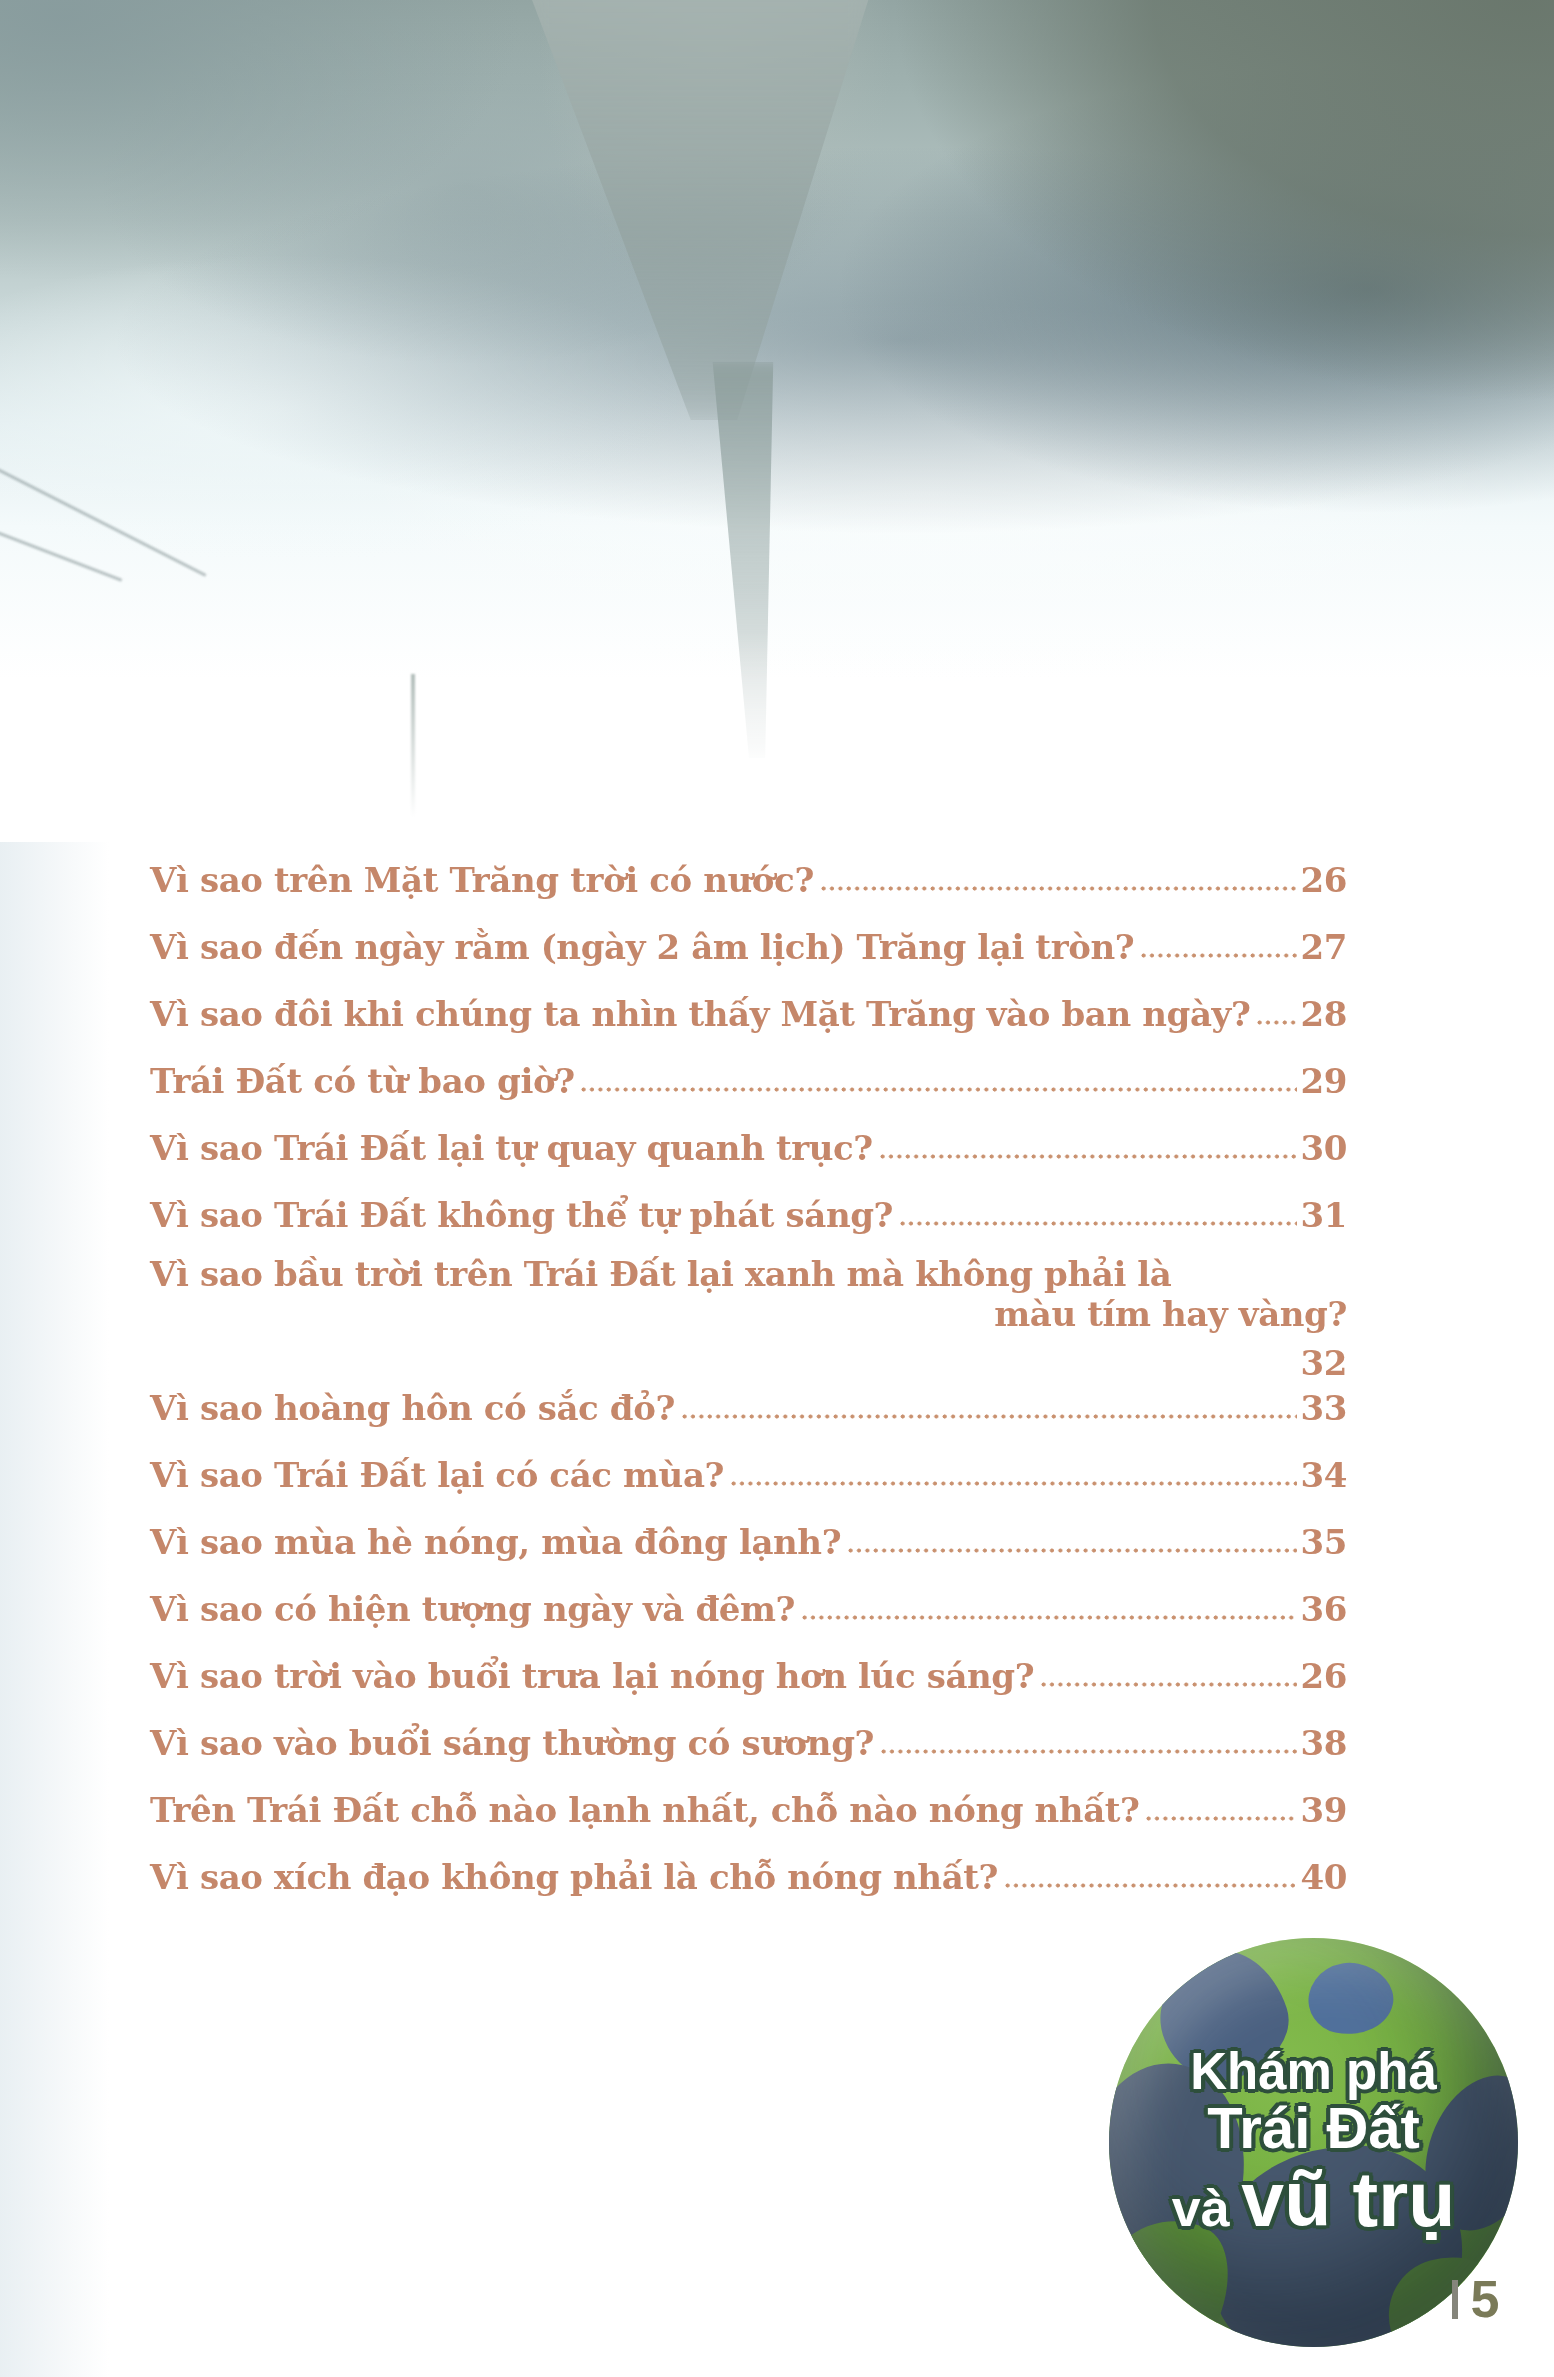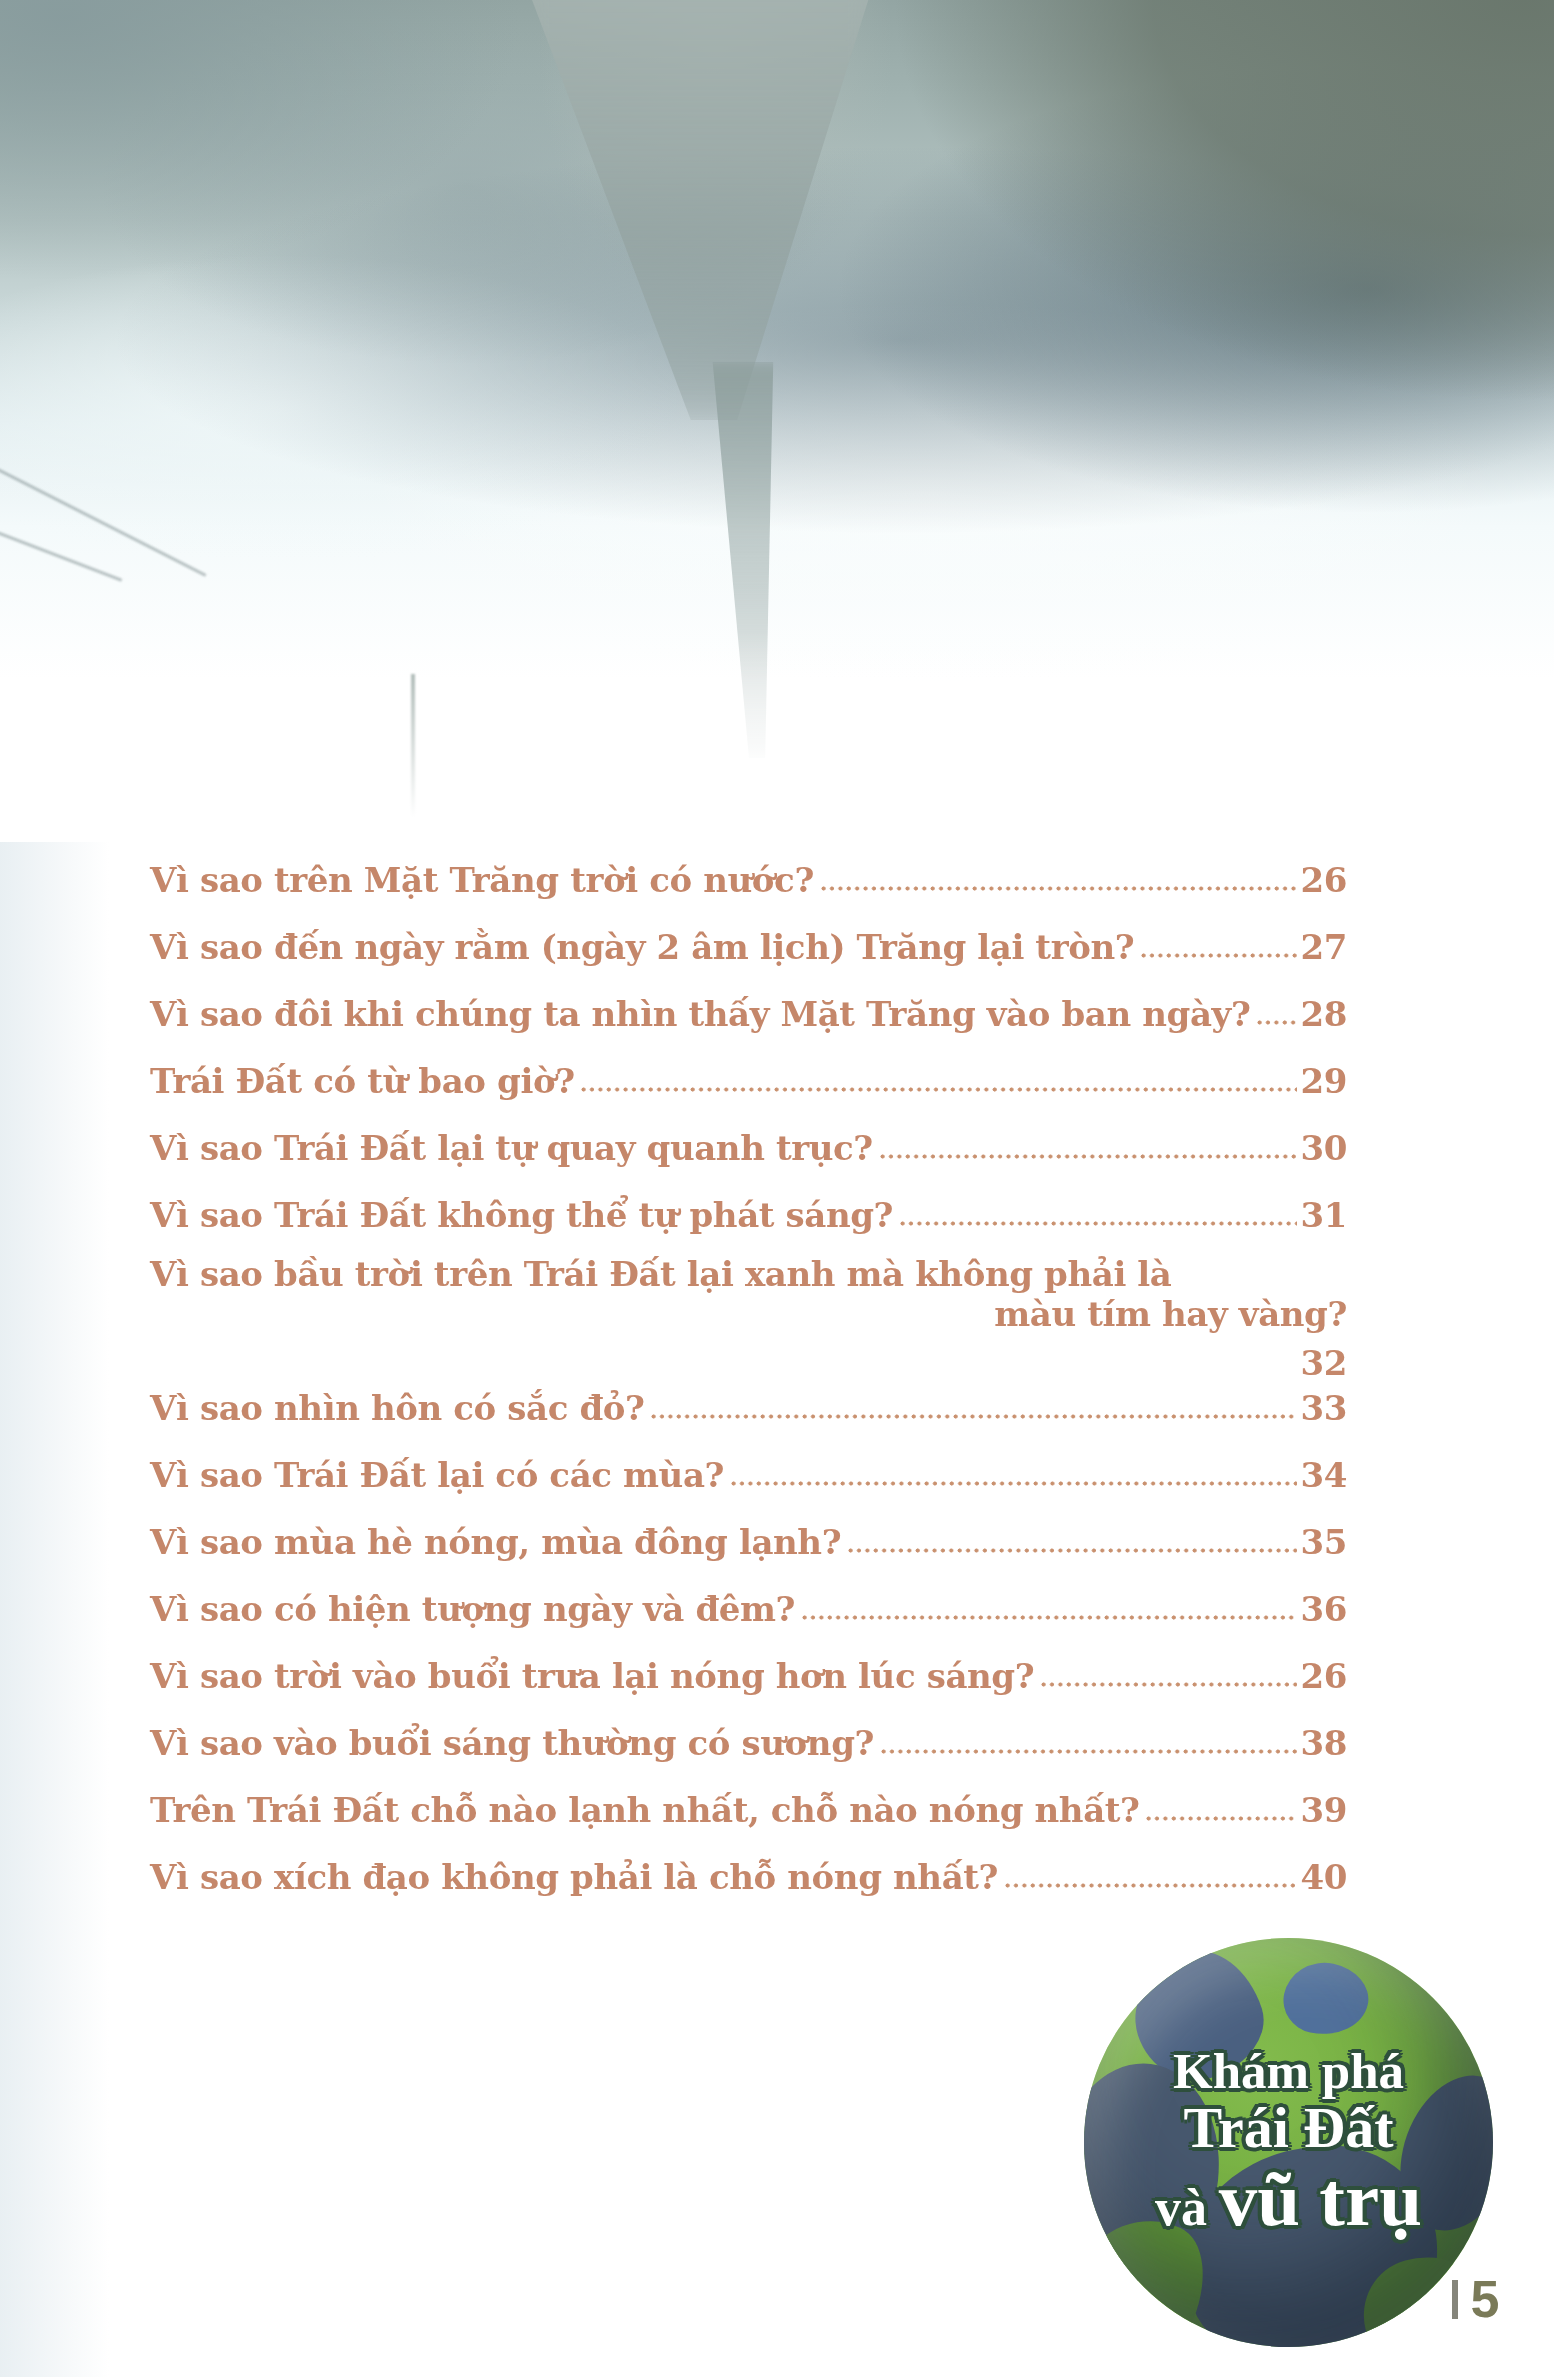--- a/index.html
+++ b/index.html
@@ -40,21 +40,21 @@
   .toc-row .lbl{white-space:nowrap;line-height:1.18;}
   .toc-row .pg{line-height:1.18;text-align:right;}
   .leader{flex:1 1 auto;align-self:flex-end;height:5px;margin:0 3.4px 9.3px 6.7px;
     background-image:radial-gradient(circle at 2.5px 2.5px,#c9916f 1.8px,rgba(0,0,0,0) 2.3px);
     background-size:8.4px 5px;background-repeat:repeat-x;background-position:left bottom;}
   .toc-row.two{height:126px;flex-direction:column;align-items:stretch;justify-content:flex-end;}
   .toc-row.two .line1{height:59px;display:flex;align-items:flex-end;}
   .toc-row.two .line2{height:67px;display:flex;align-items:flex-end;flex-direction:column;}
 
   
-  .logo{position:absolute;left:1084px;top:1938px;width:409px;height:409px;font-family:Liberation Serif, serif;}
+  .logo{position:absolute;left:1109px;top:1938px;width:409px;height:409px;}
   .globe{position:absolute;inset:0;border-radius:50%;overflow:hidden;
     background:radial-gradient(circle at 42% 32%,#83bb4d 0%,#74ae41 45%,#5f9636 75%,#4c7e2c 100%);}
   .sea{position:absolute;background:#47586e;}
   .sea.s1{left:51px;top:15px;width:126px;height:126px;border-radius:58% 42% 55% 45%/50% 60% 40% 50%;transform:rotate(-18deg);background:#4a6080;}
   .sea.s2{left:200px;top:25px;width:84px;height:72px;border-radius:50% 50% 60% 40%/55% 45% 55% 45%;transform:rotate(12deg);background:#51719c;}
   .sea.s3{left:-25px;top:126px;width:160px;height:219px;border-radius:45% 55% 50% 50%/40% 55% 45% 60%;transform:rotate(14deg);}
   .sea.s4{left:101px;top:210px;width:253px;height:219px;border-radius:55% 45% 50% 50%/55% 50% 55% 45%;transform:rotate(-8deg);}
   .sea.s5{left:320px;top:135px;width:109px;height:160px;border-radius:50%;transform:rotate(20deg);}
   .land{position:absolute;background:#5f9636;}
   .land.bl{left:-8.4px;top:278px;width:126px;height:143px;border-radius:60% 40% 55% 45%/55% 60% 40% 45%;transform:rotate(25deg);}
@@ -135,21 +135,21 @@
         <span class="lbl">Vì sao bầu trời trên Trái Đất lại xanh mà không phải là</span>
       </div>
       <div class="line2">
         <span class="lbl">màu tím hay vàng?</span>
         <span class="leader"></span>
         <span class="pg">32</span>
       </div>
     </div>
 
     <div class="toc-row">
-      <span class="lbl">Vì sao nhìn hôn có sắc đỏ?</span>
+      <span class="lbl">Vì sao hoàng hôn có sắc đỏ?</span>
       <span class="leader"></span>
       <span class="pg">33</span>
     </div>
 
     <div class="toc-row">
       <span class="lbl">Vì sao Trái Đất lại có các mùa?</span>
       <span class="leader"></span>
       <span class="pg">34</span>
     </div>
 

